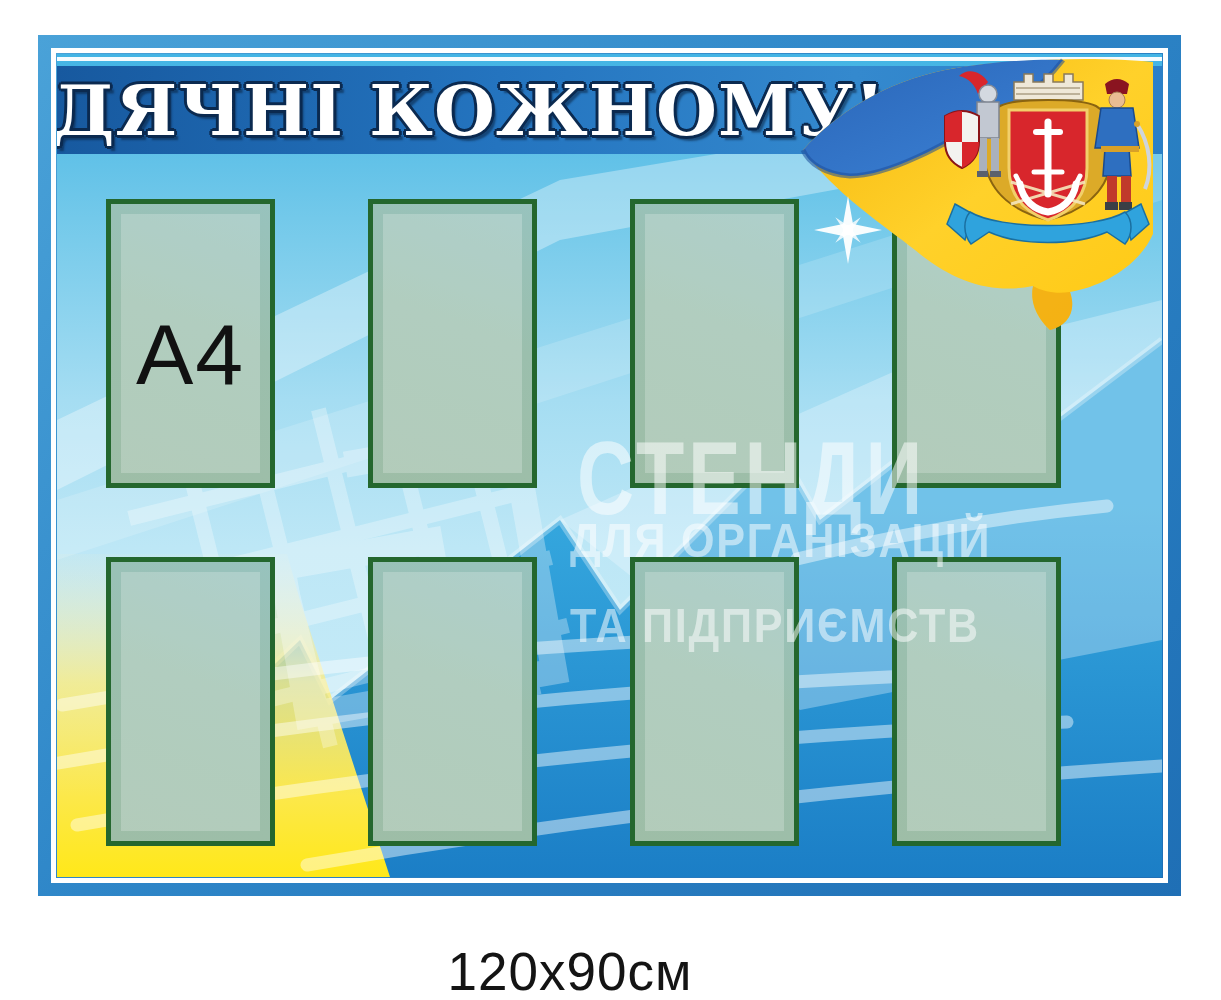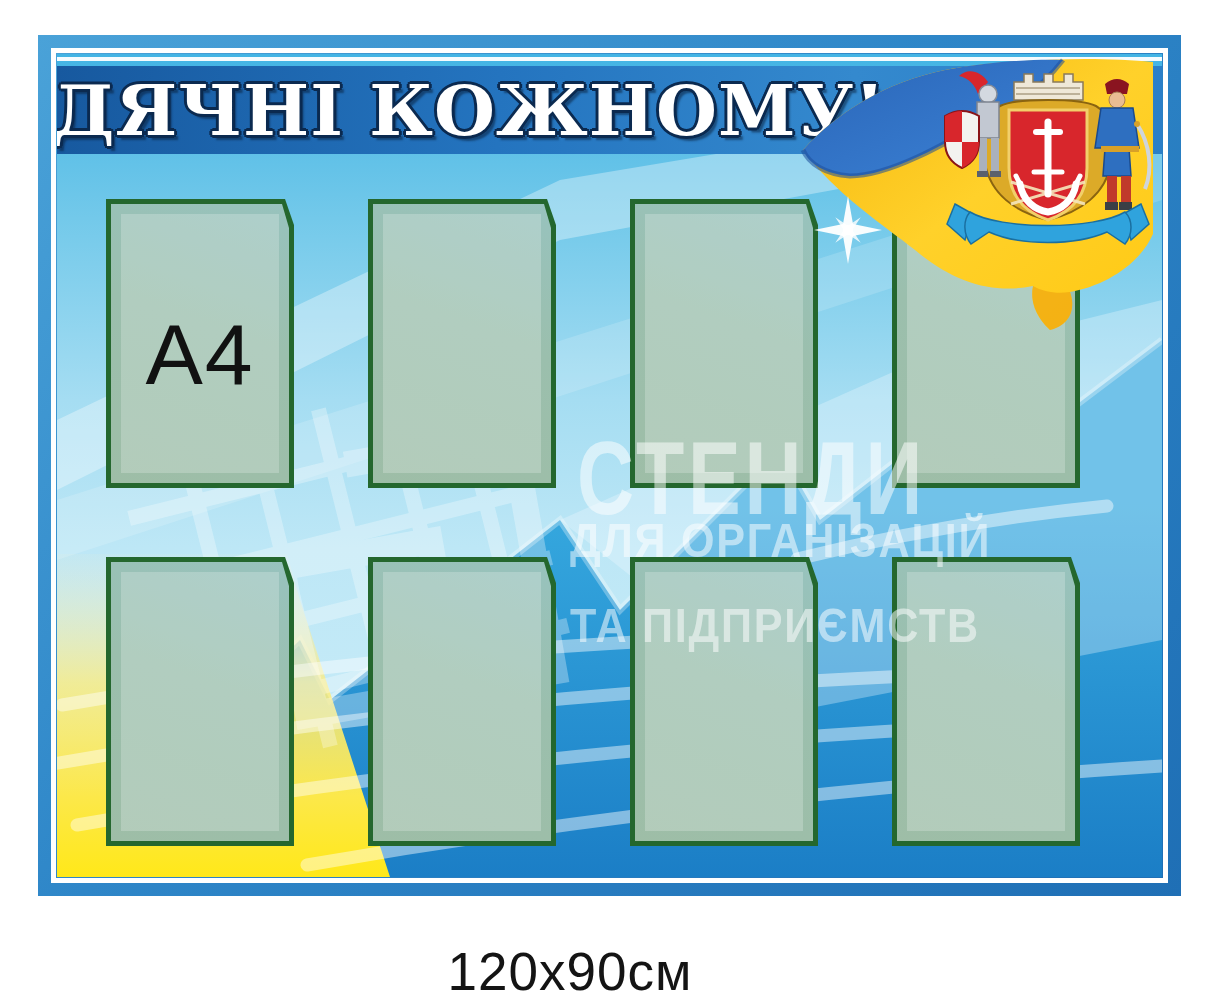--- a/index.html
+++ b/index.html
@@ -30,21 +30,21 @@
       0 -3px 0 #0b2a50,0 3px 0 #0b2a50,-3px 0 0 #0b2a50,3px 0 0 #0b2a50,4px 5px 2px rgba(8,25,50,.5);}
 
   
   .wm{position:absolute;color:rgba(255,255,255,.52);font-weight:bold;line-height:1;
       transform-origin:0 0;white-space:nowrap;z-index:40;}
   .wm1{left:520px;top:372px;font-size:104px;letter-spacing:5px;transform:scaleX(.76);}
   .wm2{left:513px;top:462px;font-size:49px;letter-spacing:2px;transform:scaleX(.88);}
   .wm3{left:513px;top:547px;font-size:49px;letter-spacing:2px;transform:scaleX(.88);}
 
   
-  .pocket{position:absolute;width:188px;height:289px;background:#24672e;z-index:30;
+  .pocket{position:absolute;width:169px;height:289px;background:#24672e;z-index:30;
     clip-path:polygon(0 0,179px 0,100% 26px,100% 100%,0 100%);}
   .pocket-inner{position:absolute;left:5px;top:5px;right:5px;bottom:5px;
     clip-path:polygon(0 0,171px 0,100% 24px,100% 100%,0 100%);
     background:linear-gradient(200deg,rgba(196,230,245,.72) 0%,rgba(228,245,251,.62) 45%,rgba(246,252,254,.58) 100%);
     display:flex;align-items:center;justify-content:center;}
   .pocket-inner::after{content:"";position:absolute;left:10px;top:10px;right:10px;bottom:10px;
     background:rgba(255,255,255,.22);}
   .a4{position:relative;z-index:2;margin-top:22px;font-size:86px;color:#111;letter-spacing:2px;}
 
   

